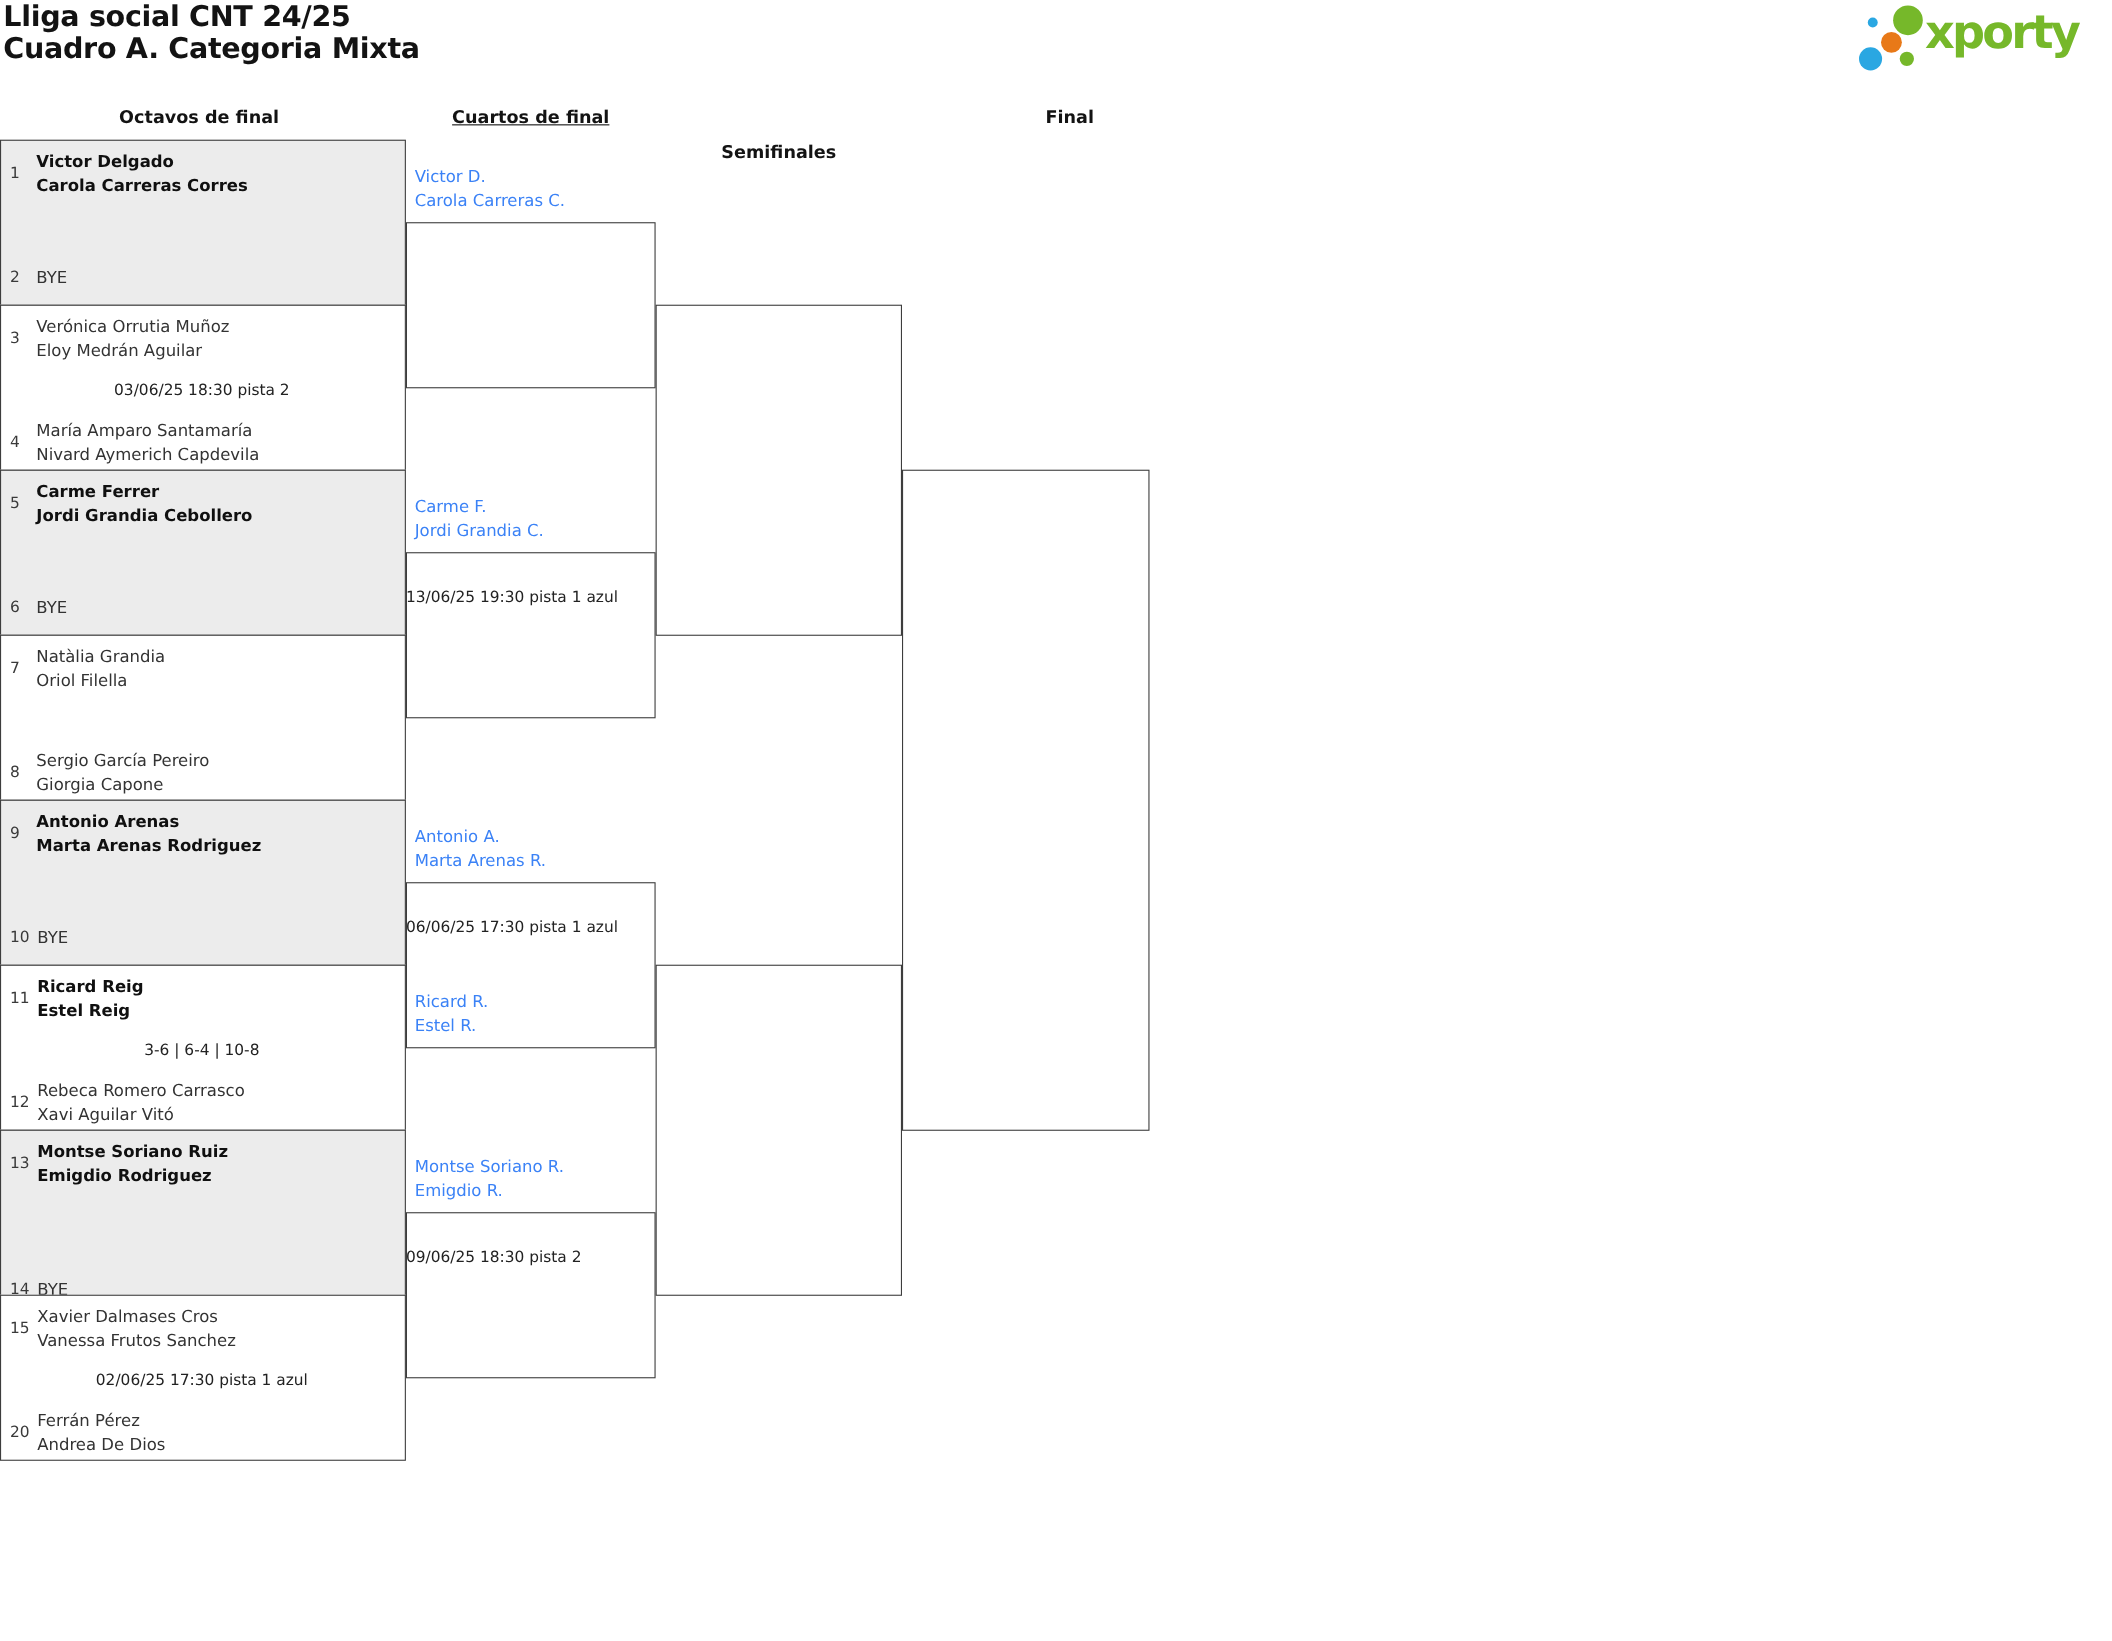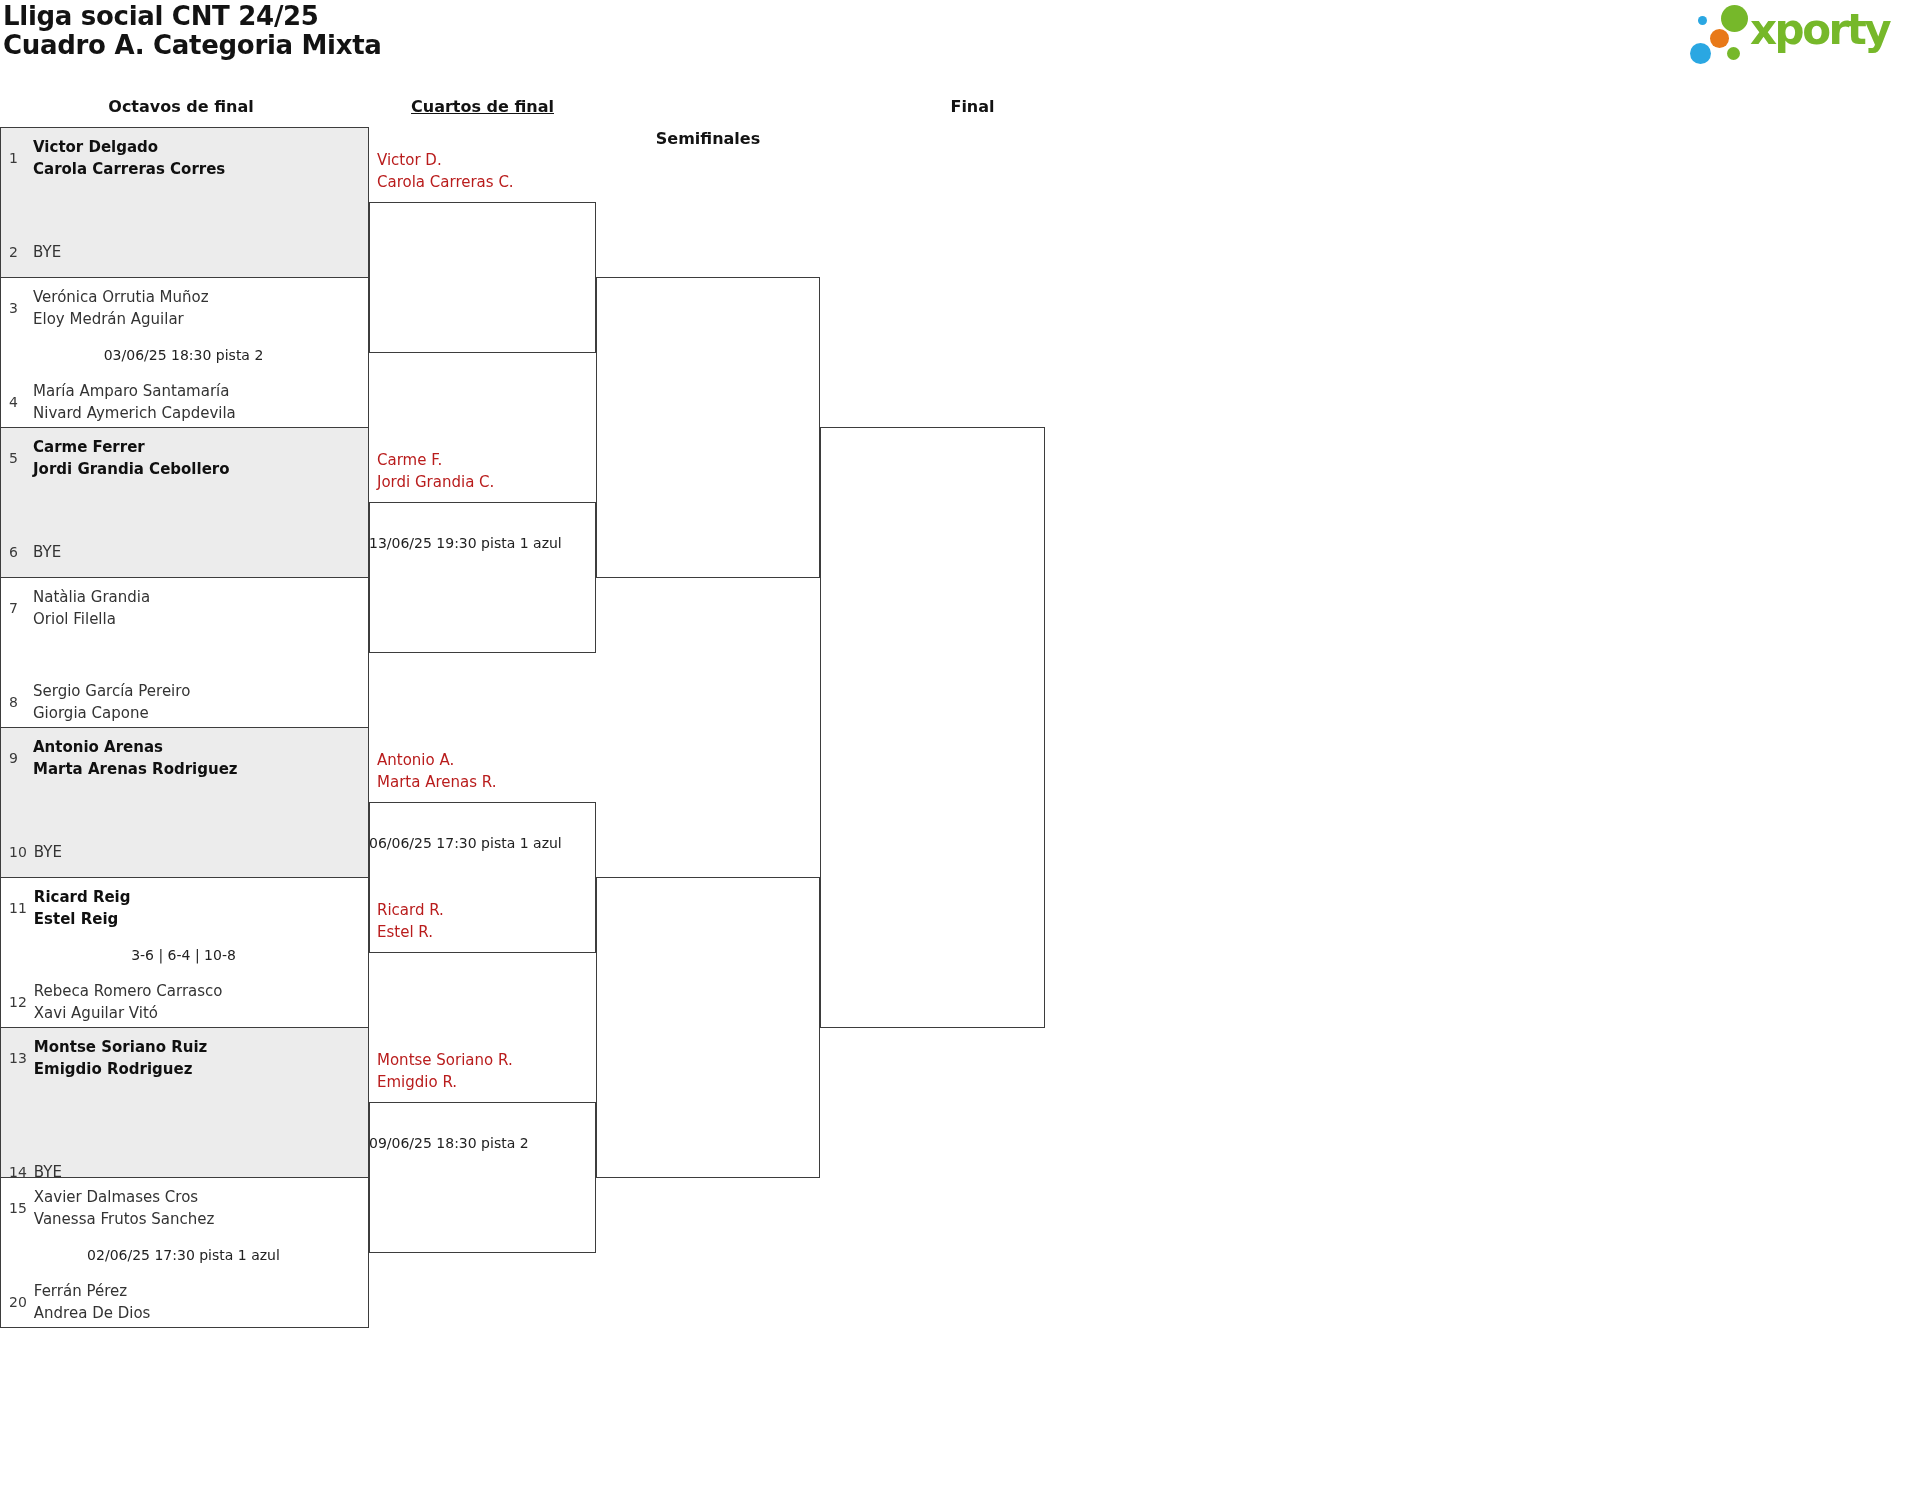--- a/index.html
+++ b/index.html
@@ -15,21 +15,21 @@
   .match-box.gray{background:#ececec;}
   .team-row{display:flex;align-items:center;gap:7px;}
   .team-row.bye-row{margin-bottom:11px;}
   .seed{min-width:17px;flex:0 0 auto;font-size:14px;color:#3a3a3a;text-align:left;padding-left:2px;}
   .team-names{font-size:15px;line-height:22px;color:#333;white-space:nowrap;}
   .team-names.winner{font-weight:700;color:#101010;}
   .center-note{text-align:center;font-size:14px;color:#222;height:18px;line-height:18px;}
 
   .rect{position:absolute;border:1px solid #3d3d3d;box-sizing:border-box;background:transparent;}
 
-  .adv-label{position:absolute;left:377px;font-size:15px;line-height:22px;color:#b91c1c;white-space:nowrap;}
+  .adv-label{position:absolute;left:377px;font-size:15px;line-height:22px;color:#3b82f6;white-space:nowrap;}
   .qf-date{position:absolute;left:369px;width:227px;text-align:left;font-size:14px;color:#222;white-space:nowrap;}
 
   .logo{position:absolute;left:1686px;top:0;width:234px;height:70px;}
   .dot{position:absolute;border-radius:50%;}
   .logo-text{position:absolute;left:64px;top:6px;font-size:42px;font-weight:700;letter-spacing:-2.5px;line-height:48px;}
 </style>
 </head>
 <body>
 
 <div id="canvas">

